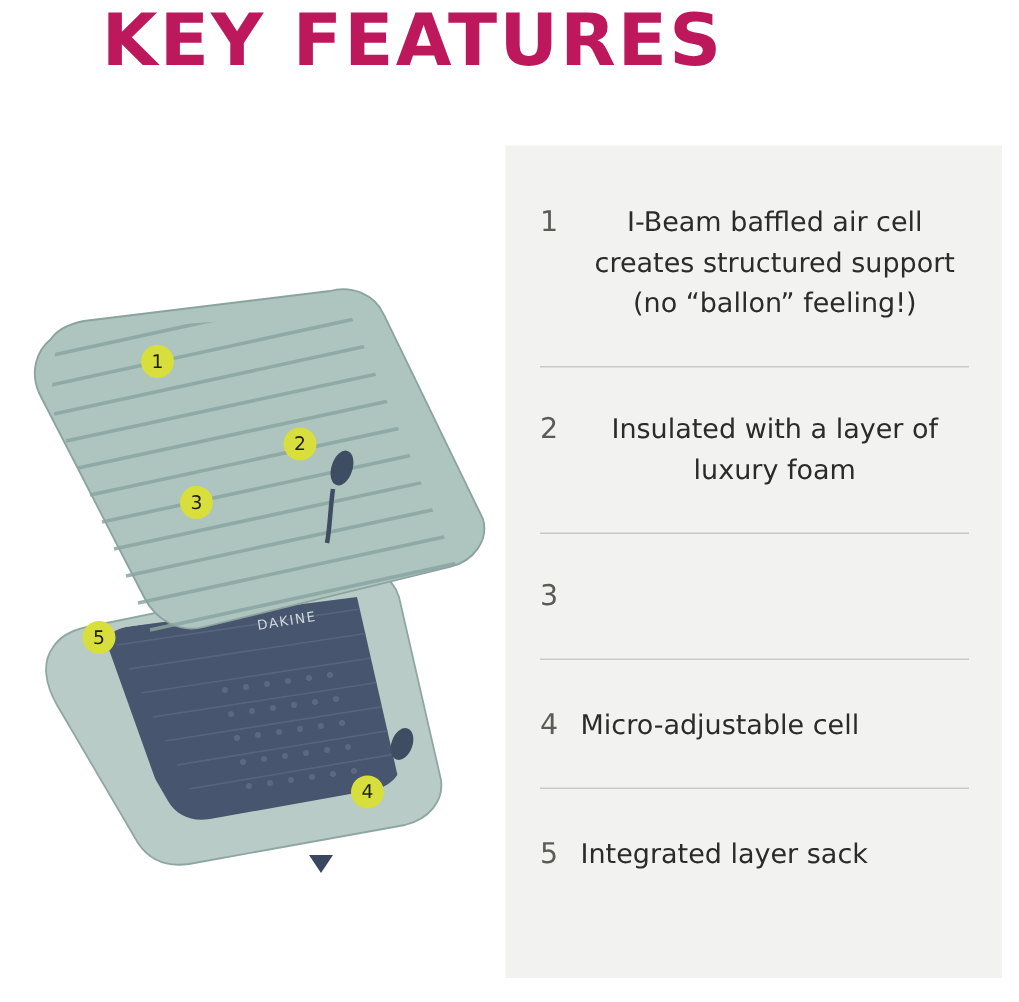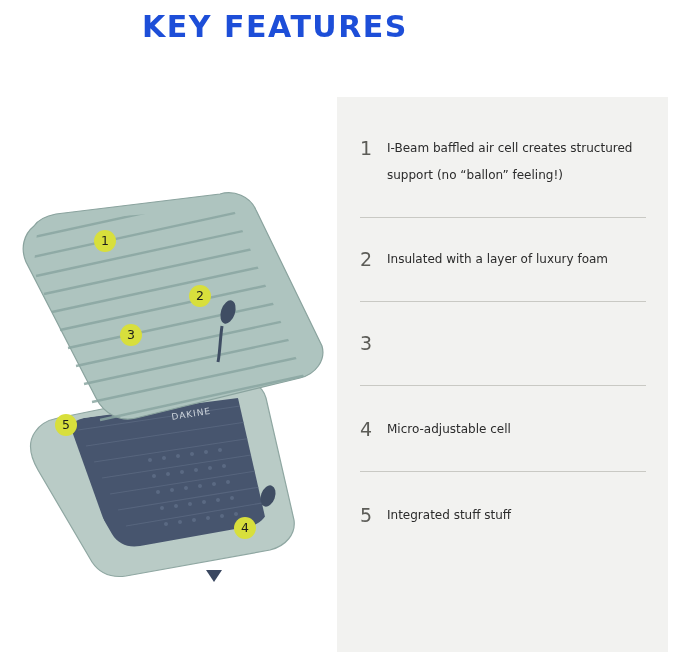--- a/index.html
+++ b/index.html
@@ -21,24 +21,24 @@
     height: 668px;
   }
 
   
   .title {
     position: absolute;
     top: 0px;
     left: 0;
     width: 550px;
     text-align: center;
-    font-size: 30px;
+    font-size: 48px;
     font-weight: 700;
     letter-spacing: 1.5px;
-    color: #1d4ed8;
+    color: #be185d;
     line-height: 54px;
     font-family: "DejaVu Sans", sans-serif;
   }
 
   
   .features-panel {
     position: absolute;
     left: 337px;
     top: 97px;
     width: 331px;
@@ -54,25 +54,26 @@
   .feature-num {
     font-size: 19px;
     color: #5c5c57;
     width: 27px;
     flex: 0 0 27px;
     line-height: 27px;
     font-weight: 400;
     font-family: "DejaVu Sans", sans-serif;
   }
   .feature-text {
-    font-size: 12px;
+    font-size: 18px;
     line-height: 27px;
     color: #2b2b2b;
     font-family: "DejaVu Sans", sans-serif;
     font-weight: 400;
+    text-align: center;
   }
   .divider {
     height: 1px;
     background: #c9c9c4;
     margin: 0 22px 0 23px;
   }
   .f1 { padding-top: 38px; }
   .f-gap { height: 28px; }
 
   
@@ -236,18 +237,18 @@
 
     <div class="feature-row" style="padding-top:30px;">
       <div class="feature-num">4</div>
       <div class="feature-text">Micro-adjustable cell</div>
     </div>
     <div class="f-gap"></div>
     <div class="divider"></div>
 
     <div class="feature-row" style="padding-top:30px;">
       <div class="feature-num">5</div>
-      <div class="feature-text">Integrated stuff stuff</div>
+      <div class="feature-text">Integrated layer sack</div>
     </div>
 
   </div>
 
 </div>
 
 </body></html>

